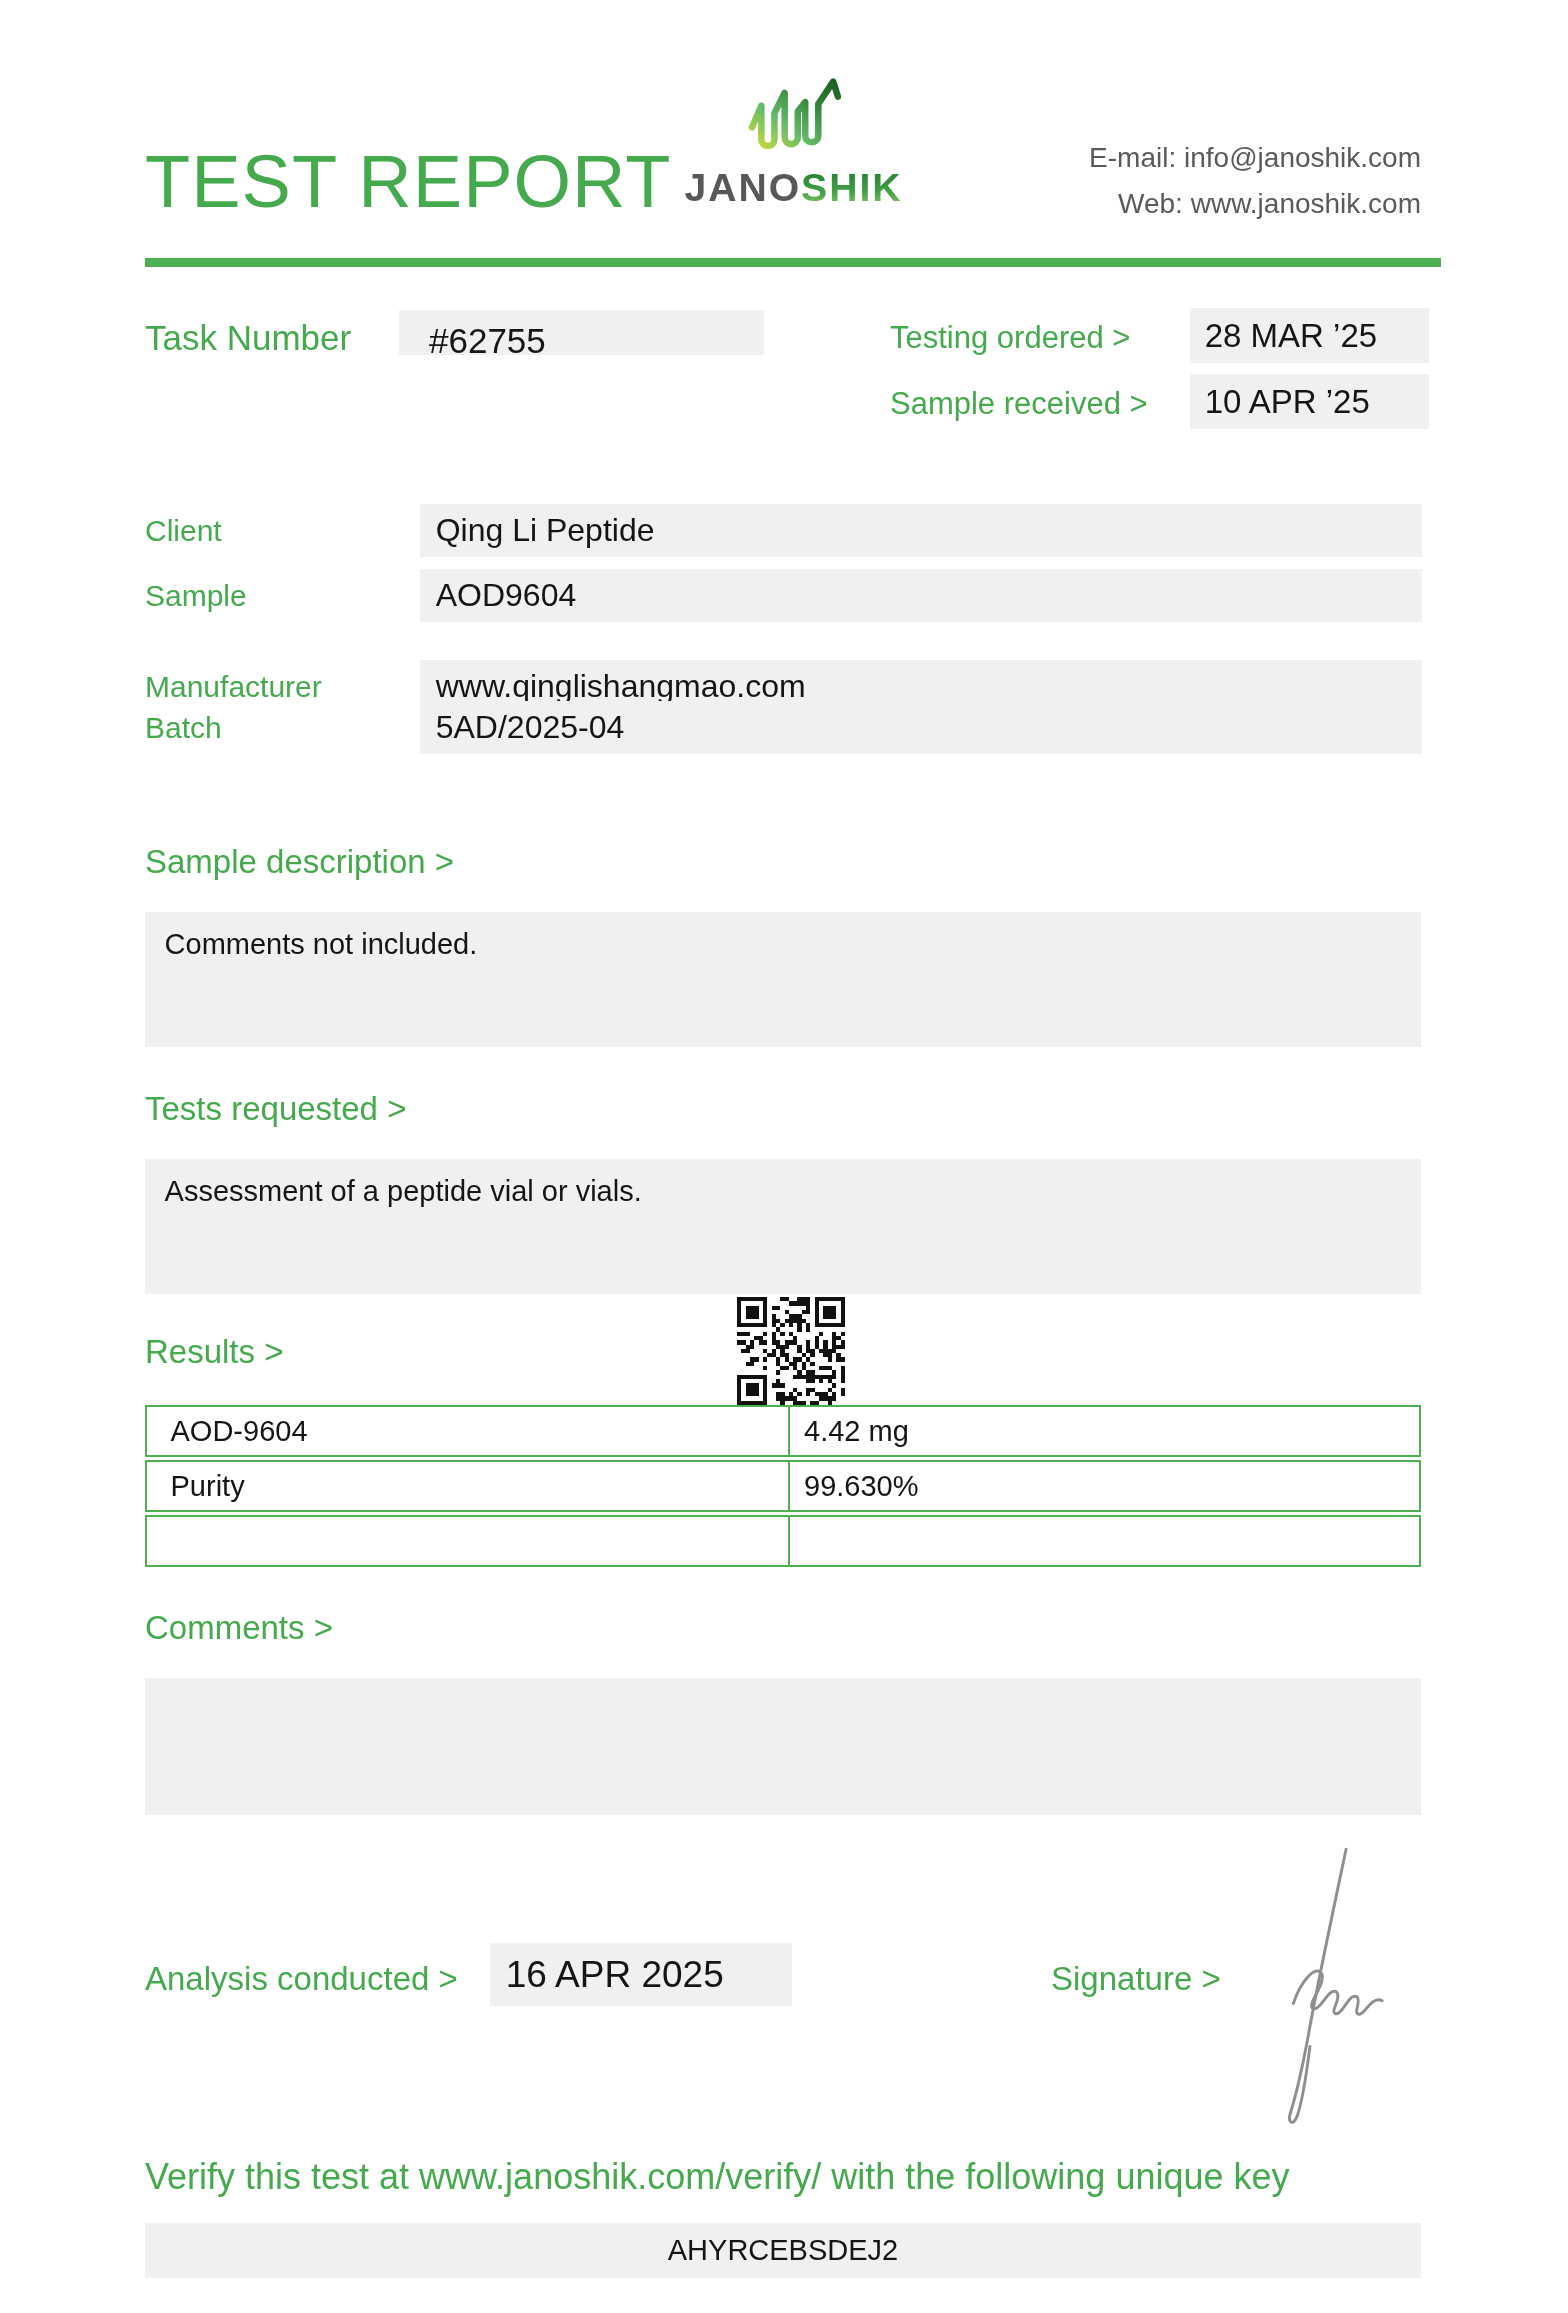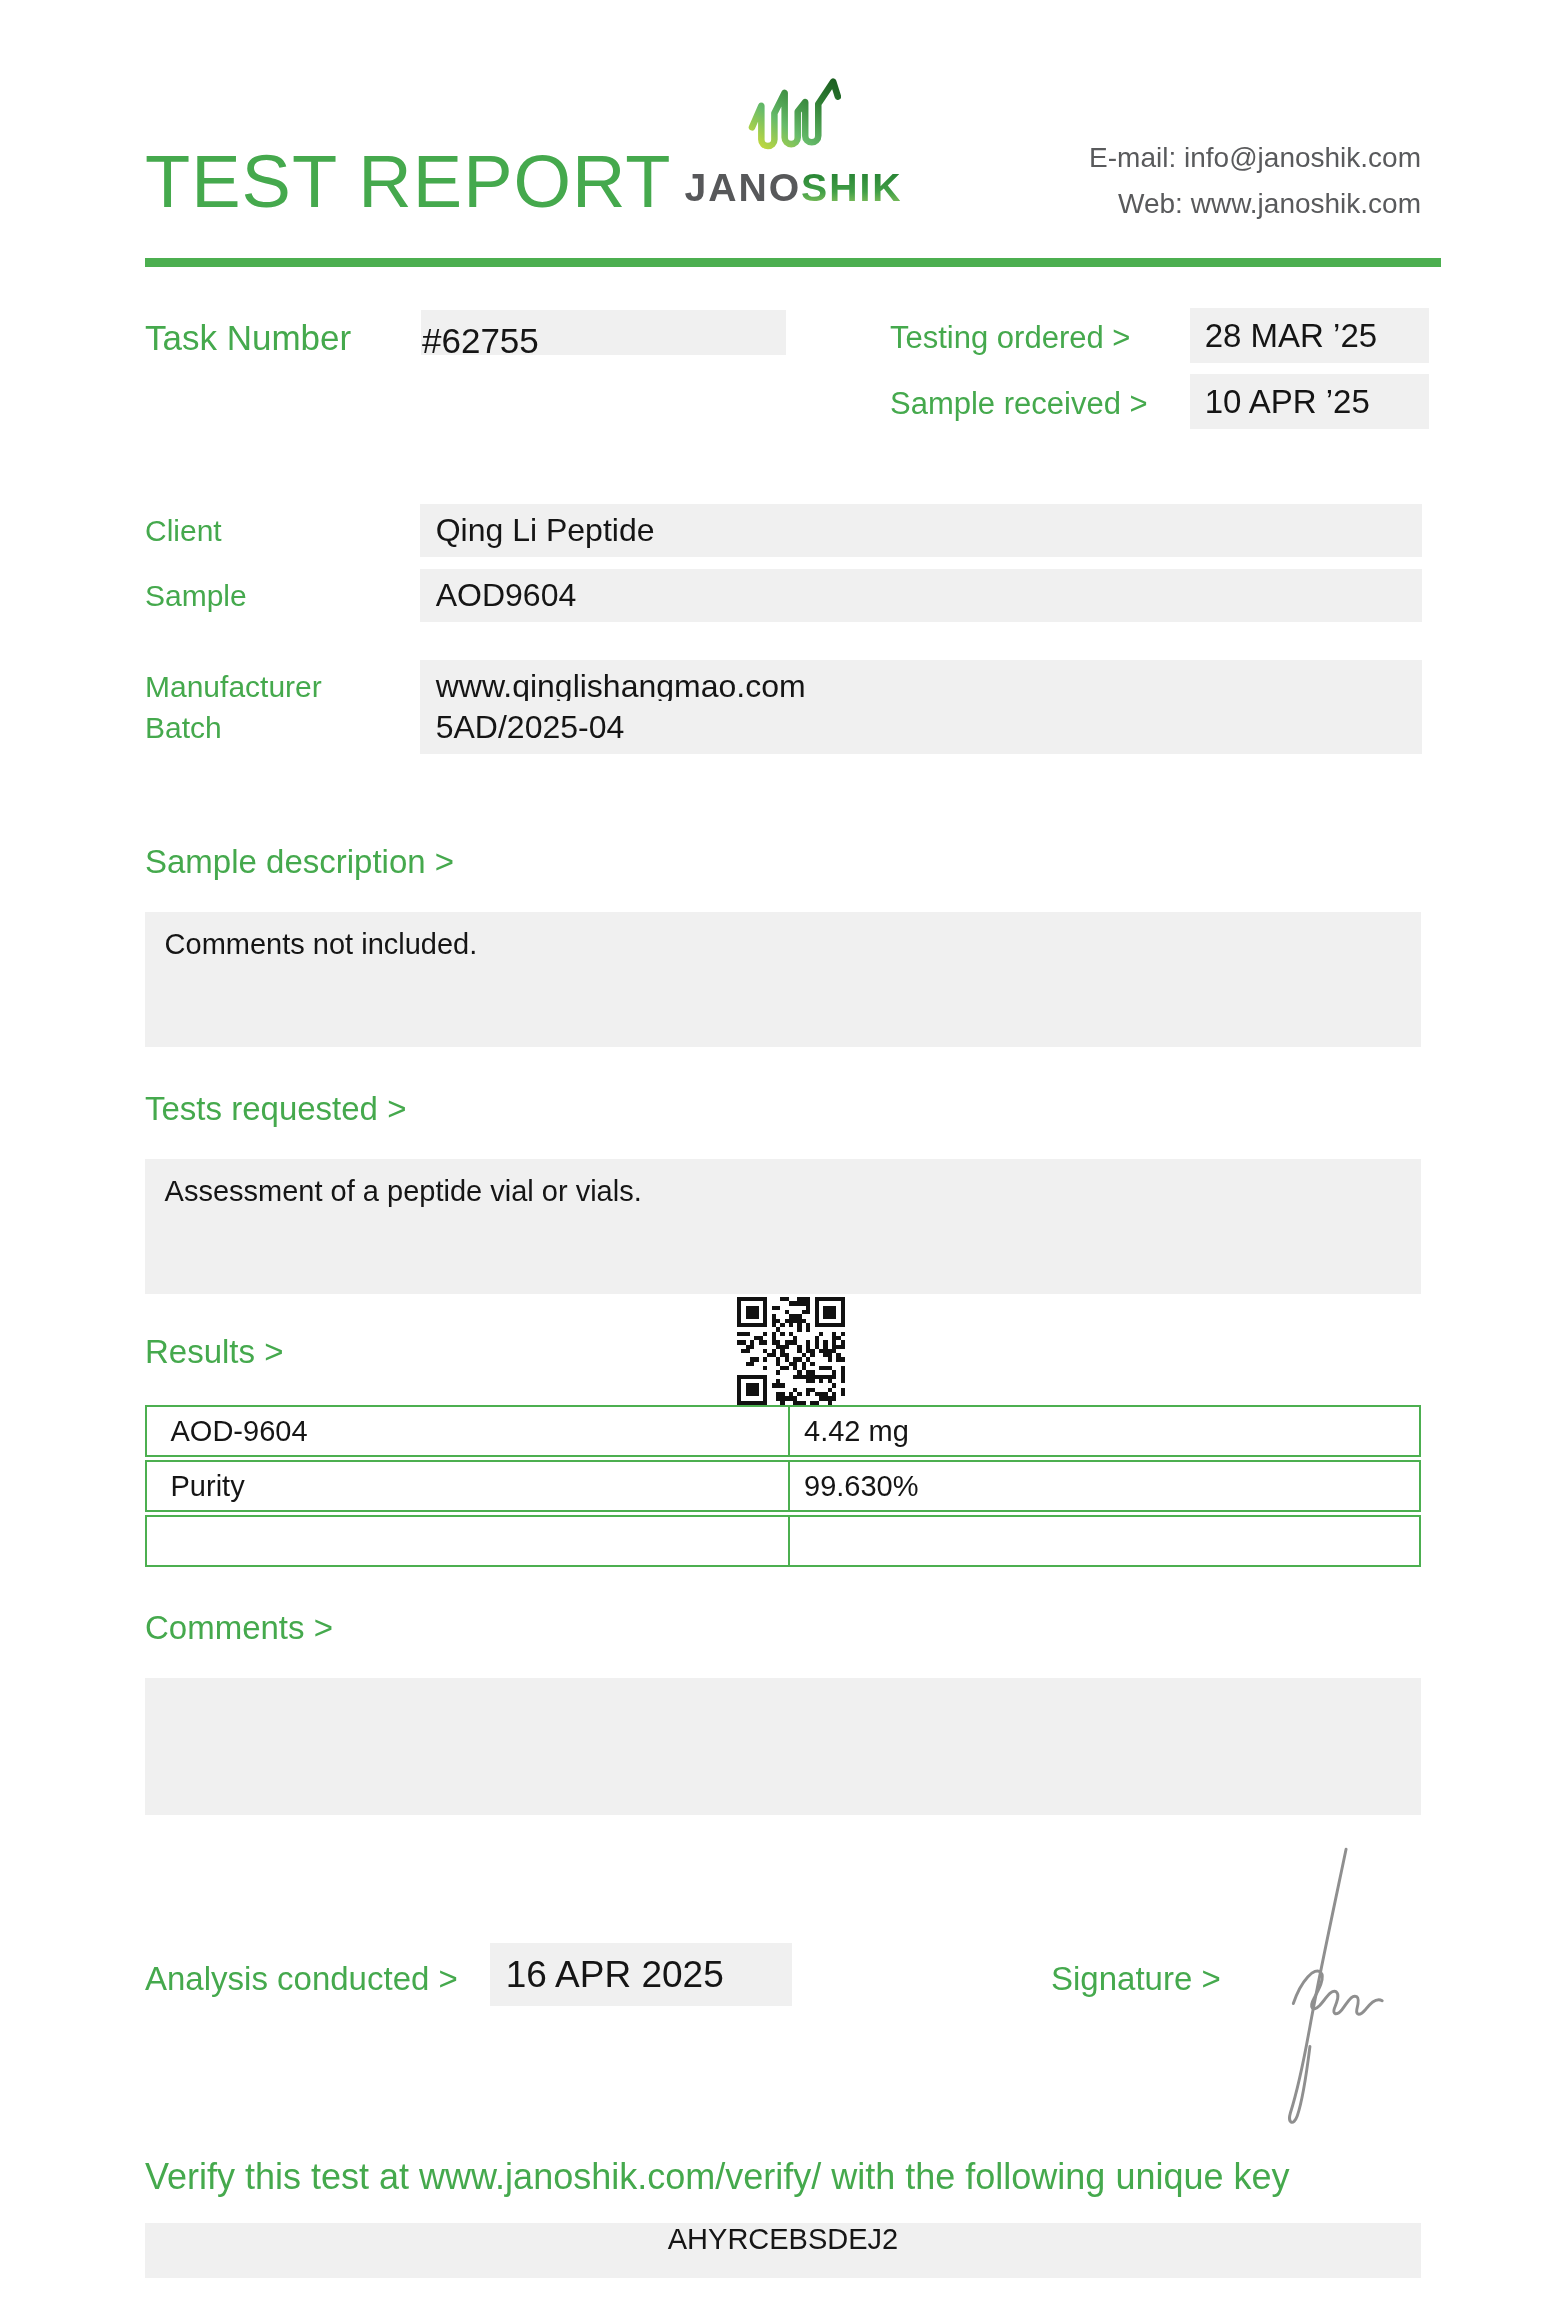--- a/index.html
+++ b/index.html
@@ -32,23 +32,23 @@
     font-size:28px;color:var(--gray);line-height:46px;white-space:nowrap;
   }
   .divider{
     position:absolute;left:145px;top:258px;width:1296px;height:8.8px;
     background:var(--line-green);
   }
   
   .label-green{color:var(--green);white-space:nowrap;}
   .task-label{position:absolute;left:145px;top:318px;font-size:35px;}
   .task-box{
-    position:absolute;left:421px;top:310px;width:365px;height:45px;
+    position:absolute;left:399px;top:310px;width:365px;height:45px;
     background:var(--box-gray);
-    font-size:35px;line-height:61px;color:var(--ink);padding-left:1px;
+    font-size:35px;line-height:61px;color:var(--ink);padding-left:30px;
   }
   .date-label-1{position:absolute;left:890px;top:320px;font-size:31px;}
   .date-label-2{position:absolute;left:890px;top:386px;font-size:31px;}
   .date-box{position:absolute;left:1190px;width:239px;height:55px;background:var(--box-gray);
     font-size:33px;color:var(--ink);padding-left:14.7px;display:flex;align-items:center;}
   .date-box-1{top:308px;}
   .date-box-2{top:374px;}
   
   .info-row{position:absolute;left:0;width:1568px;height:53px;}
   .info-row .il{position:absolute;left:145px;top:0;height:53px;display:flex;align-items:center;font-size:30px;}
@@ -74,21 +74,21 @@
   .analysis-label{position:absolute;left:145px;top:1960px;font-size:33px;}
   .analysis-box{
     position:absolute;left:490px;top:1943px;width:302px;height:63px;background:var(--box-gray);
     display:flex;align-items:center;padding-left:15.7px;font-size:37px;color:var(--ink);
   }
   .sig-label{position:absolute;left:1051px;top:1960px;font-size:33px;}
   .sig-scribble{position:absolute;left:1264px;top:1839px;}
   .verify-text{position:absolute;left:145px;top:2156px;font-size:36px;color:var(--green);white-space:nowrap;}
   .key-box{
     position:absolute;left:145px;top:2223px;width:1276px;height:55px;background:var(--box-gray);
-    display:flex;justify-content:center;font-size:29px;color:var(--ink);
+    display:flex;align-items:center;justify-content:center;font-size:29px;color:var(--ink);
   }
 </style>
 </head>
 <body>
 
 <div class="page">
 
   <div class="title">TEST REPORT</div>
 
   <div class="logo">

